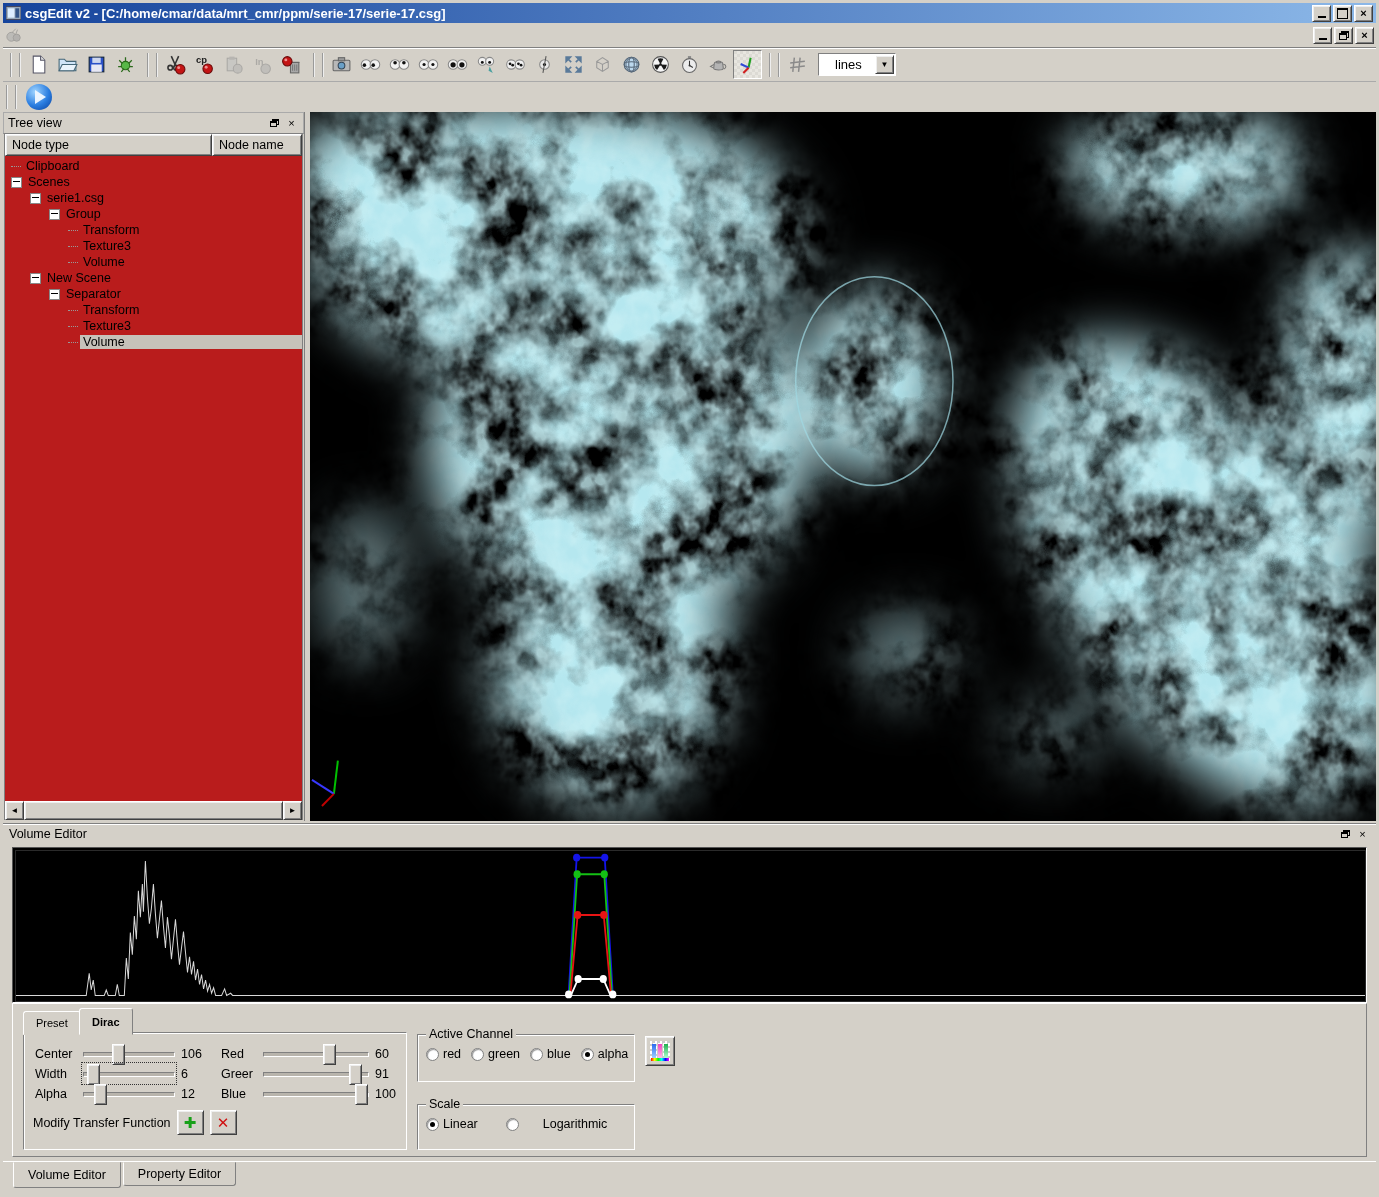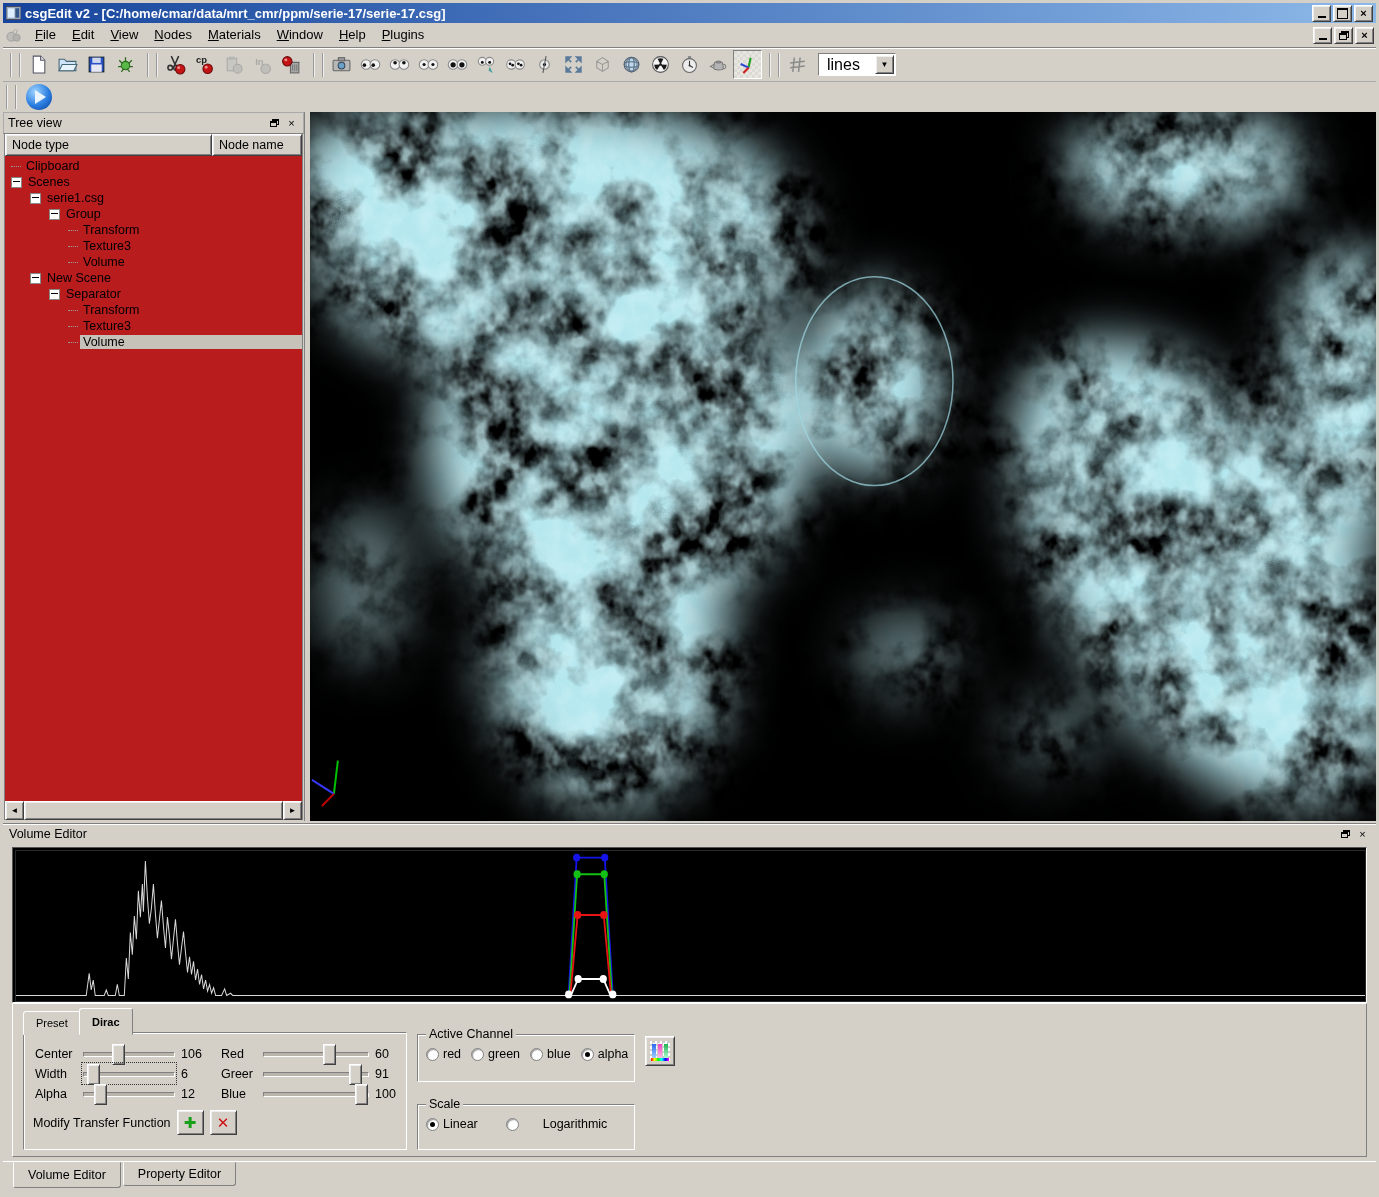--- a/index.html
+++ b/index.html
@@ -36,21 +36,21 @@
   .tb1{top:45px;height:33px;}
   .tb2{top:78px;height:31px;border-bottom:1px solid #808080;}
   .tbgroup{display:flex;align-items:center;margin-left:4px;}
   .handle{width:7px;height:24px;margin:0 3px;border-left:2px groove #eee;border-right:2px groove #eee;}
   .tbtn{width:27px;height:27px;display:flex;align-items:center;justify-content:center;background:transparent;border:1px solid transparent;padding:0;}
   .tbtn svg{width:21px;height:21px;}
   .tbtn.disabled{opacity:.55;filter:grayscale(1);}
   .tbtn.active{border-color:#808080 #fff #fff #808080;background:
       repeating-conic-gradient(#e8e6e0 0 25%,#dcdad4 0 50%) 0 0/6px 6px;}
   .combo{display:flex;margin-left:6px;width:76px;height:21px;background:#fff;align-items:center;}
-  .combo .cval{flex:1;padding-left:8px;font-size:16px;}
+  .combo .cval{flex:1;padding-left:16px;font-size:13px;}
   .combo .cbtn{width:17px;height:17px;margin:1px;background:#d4d0c8;display:flex;align-items:center;justify-content:center;font-size:8px;}
   .playbtn{width:26px;height:26px;border-radius:50%;margin-left:6px;
      background:radial-gradient(circle at 35% 30%,#9fd4ff,#2a7de0 55%,#0a3f9a);display:flex;align-items:center;justify-content:center;}
   .playbtn .tri{width:0;height:0;border-left:11px solid #eaf4ff;border-top:7px solid transparent;border-bottom:7px solid transparent;margin-left:3px;}
 
   
   .main{position:absolute;left:0;top:109px;width:1373px;height:709px;display:flex;}
   .dock-left{width:301px;display:flex;flex-direction:column;border-right:1px solid #808080;justify-content:flex-end;}
   .docktitle{height:20px;display:flex;align-items:center;padding:0 4px;border:1px solid #aaa;border-bottom:1px solid #808080;background:#d4d0c8;font-size:12.5px;}
   .docktitle .dtext{flex:1;}
@@ -146,30 +146,20 @@
       </span>
     <span class="winbtn raised2">×</span>
   </div>
 
   <div class="menubar">
     <svg class="mdi-icon" viewBox="0 0 20 18">
       <circle cx="7" cy="11" r="5" fill="#aaa" stroke="#777"></circle>
         <circle cx="13" cy="12" r="4" fill="#999" stroke="#777"></circle>
       <path d="M8 6 L12 2 M12 8 L14 3" stroke="#777" fill="none"></path>
     </svg>
-    <span id="menu-items" style="display:flex">
-        <span class="mitem"><u>F</u>ile</span>
-        <span class="mitem"><u>E</u>dit</span>
-        <span class="mitem"><u>V</u>iew</span>
-        <span class="mitem"><u>N</u>odes</span>
-        <span class="mitem"><u>M</u>aterials</span>
-        <span class="mitem"><u>W</u>indow</span>
-        <span class="mitem"><u>H</u>elp</span>
-        <span class="mitem"><u>P</u>lugins</span>
-      </span>
     <span class="spacer"></span>
     <span class="mdibtns">
       <span class="winbtn raised2">
           <span class="glyph-min"></span>
         </span>
       <span class="winbtn raised2">
           <span class="glyph-restore">
             <i></i>
             <i></i>
           </span>

